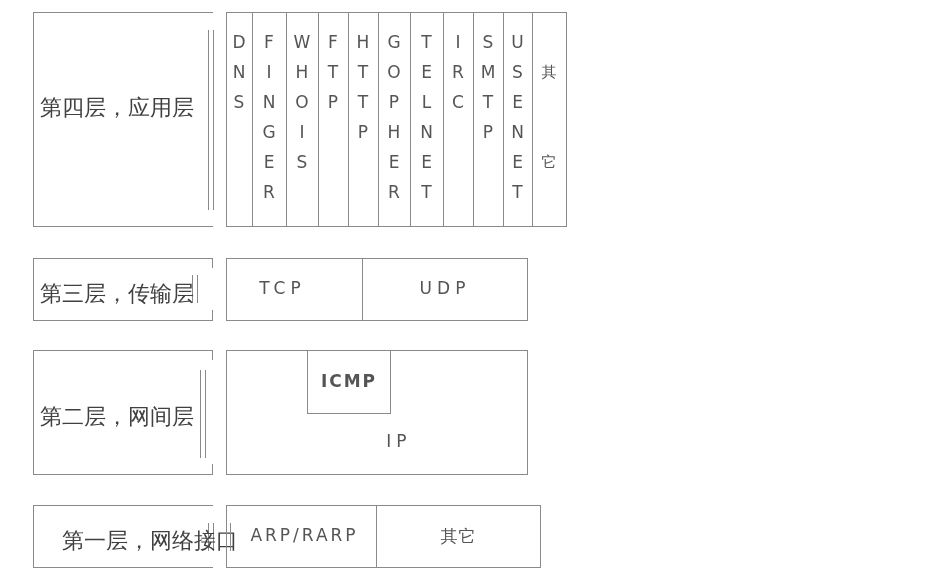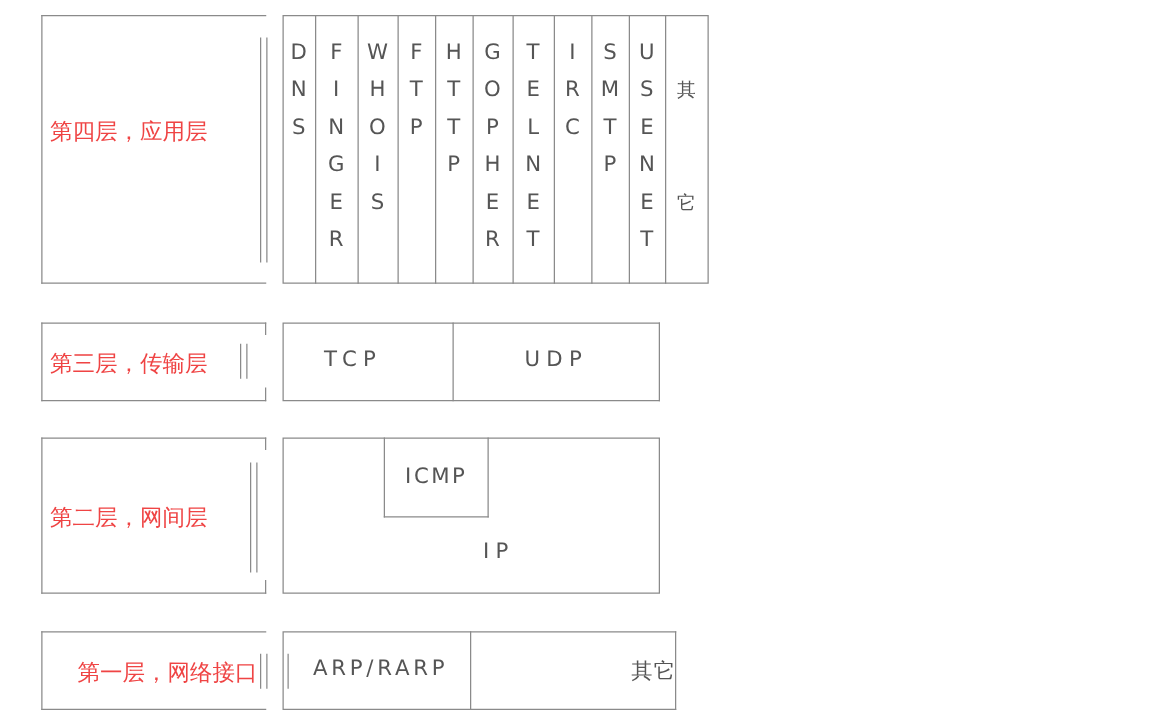--- a/index.html
+++ b/index.html
@@ -1,20 +1,20 @@
 <!DOCTYPE html>
 <html><head>
 <meta charset="utf-8">
 <style>
   html,body{margin:0;padding:0;background:#ffffff;}
   body{width:940px;height:573px;position:relative;overflow:hidden;
        font-family:"DejaVu Sans","Liberation Sans",sans-serif;color:#555;}
   .box{position:absolute;border:1px solid #8a8a8a;box-sizing:border-box;}
   .vl{position:absolute;width:0;border-left:1px solid #8a8a8a;}
-  .lbl{position:absolute;font-size:18px;color:#ef4444;white-space:nowrap;text-align:center;}
+  .lbl{position:absolute;font-size:22px;color:#404040;white-space:nowrap;text-align:center;}
   .cell{position:absolute;width:26px;text-align:center;font-size:17px;color:#555;line-height:30px;height:30px;}
   .proto{position:absolute;font-size:17px;letter-spacing:5px;color:#555;white-space:nowrap;text-align:center;}
   .dbl{position:absolute;width:4px;border-left:1px solid #8a8a8a;border-right:1px solid #8a8a8a;}
 </style>
 </head>
 <body>
 
 <div class="box" style="left:33px;top:12px;width:180px;height:215px;border-right:none;"></div>
 <div class="dbl" style="left:208px;top:30px;height:180px;"></div>
 <div class="lbl" style="left:40px;top:93px;">第四层，应用层</div>
@@ -133,24 +133,24 @@
 <div class="proto" style="left:362px;top:278px;width:166px;">UDP</div>
 
 <div class="box" style="left:33px;top:350px;width:180px;height:125px;border-right:none;"></div>
 <div class="dbl" style="left:200px;top:370px;height:88px;"></div>
 <div class="vl" style="left:212px;top:350px;height:10px;"></div>
 <div class="vl" style="left:212px;top:464px;height:11px;"></div>
 <div class="lbl" style="left:40px;top:402px;">第二层，网间层</div>
 
 <div class="box" style="left:226px;top:350px;width:302px;height:125px;"></div>
 <div class="box" style="left:307px;top:350px;width:84px;height:64px;border-top:none;"></div>
-<div class="proto" style="left:307px;top:371px;width:84px;letter-spacing:2px;">ICMP</div>
+<div class="proto" style="left:307px;top:371px;width:84px;letter-spacing:2px;font-weight:bold;">ICMP</div>
 <div class="proto" style="left:226px;top:431px;width:346px;">IP</div>
 
 <div class="box" style="left:33px;top:505px;width:180px;height:63px;border-right:none;"></div>
 <div class="dbl" style="left:208px;top:523px;height:28px;"></div>
 <div class="lbl" style="left:40px;top:526px;margin-left:22px;">第一层，网络接口</div>
 
 <div class="box" style="left:226px;top:505px;width:151px;height:63px;"></div>
 <div class="vl" style="left:230px;top:523px;height:28px;"></div>
 <div class="box" style="left:376px;top:505px;width:165px;height:63px;border-left:none;"></div>
 <div class="proto" style="left:232px;top:525px;width:145px;letter-spacing:3px;">ARP/RARP</div>
-<div class="proto" style="left:376px;top:525px;width:165px;letter-spacing:1px;text-align:right;">其它</div>
+<div class="proto" style="left:376px;top:525px;width:165px;letter-spacing:1px;">其它</div>
 
 </body></html>

